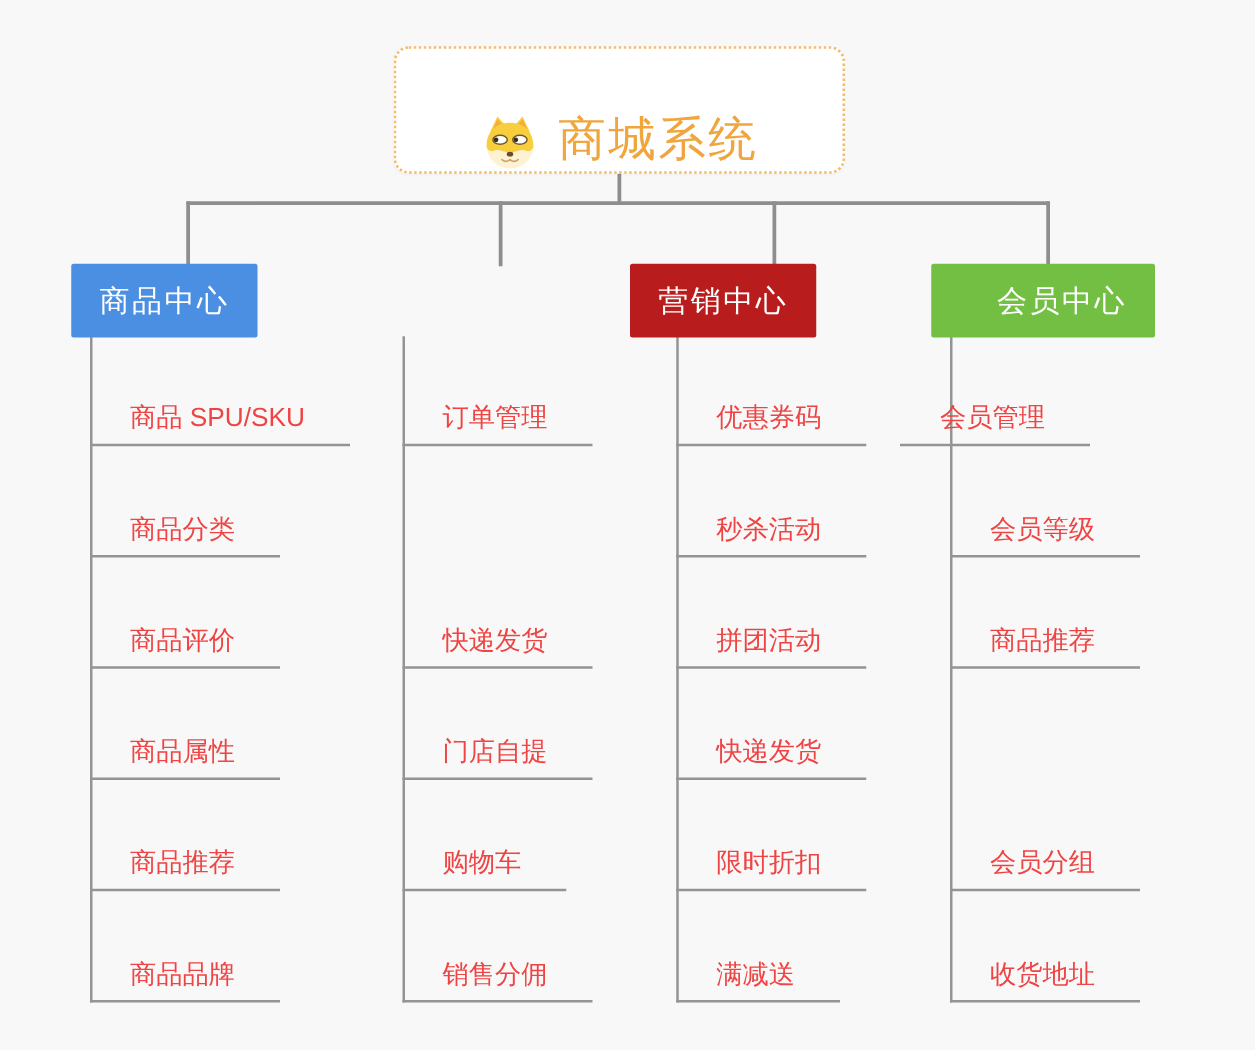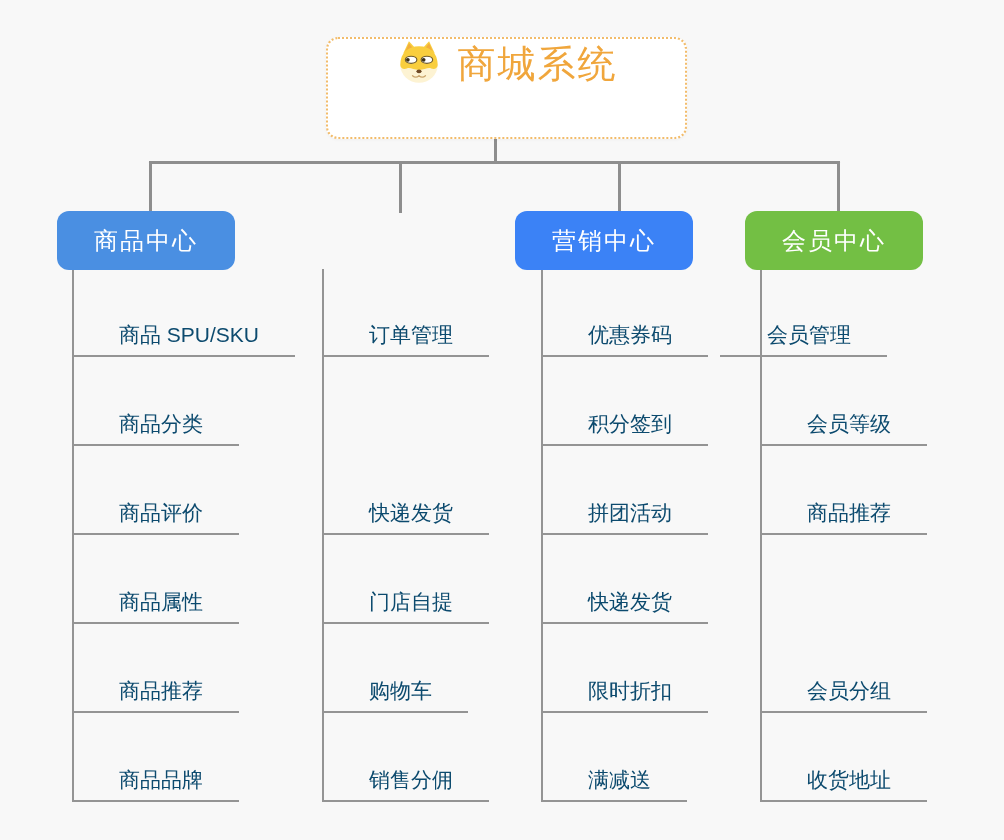--- a/index.html
+++ b/index.html
@@ -6,34 +6,34 @@
   body{font-family:"Liberation Sans","DejaVu Sans",sans-serif;}
   .canvas{position:relative;width:1004px;height:840px;background:#F8F8F8;overflow:hidden;}
 
   
   .line{position:absolute;background:#8E8E8E;}
   .line.h{height:3px;border-radius:2px;}
   .line.v{width:3px;}
   .line.trunk{width:2px;background:#949494;}
 
   
-  .root{position:absolute;left:326px;top:37px;width:361px;height:102px;
+  .root{position:absolute;left:315px;top:37px;width:361px;height:102px;
         background:#FFFFFF;border:2px dotted #F2BC6B;border-radius:12px;
-        box-sizing:border-box;display:flex;align-items:flex-start;justify-content:center;
+        box-sizing:border-box;display:flex;align-items:flex-end;justify-content:center;
         gap:16px;box-shadow:0 1px 3px rgba(0,0,0,0.04);}
   .root-title{font-size:38px;letter-spacing:2px;font-weight:400;}
 
   
-  .branch{position:absolute;top:211px;width:178px;height:59px;border-radius:12px;
+  .branch{position:absolute;top:211px;width:149px;height:59px;border-radius:2px;
           display:flex;align-items:center;justify-content:center;
           color:#FFFFFF;font-size:24px;letter-spacing:2px;}
 
   
-  .leaf{position:absolute;white-space:nowrap;font-size:21px;color:#0c4a6e;
-        line-height:25px;padding:0 36px 8px 47px;
+  .leaf{position:absolute;white-space:nowrap;font-size:21px;color:#ef4444;
+        line-height:25px;padding:0 36px 8px 32px;
         border-bottom:2px solid #949494;}
 </style>
 </head>
 <body>
 
 <div class="canvas" style="background-color: rgb(248, 248, 248);">
 
   <div class="line v" style="left: 494px; top: 139px; height: 24px; background-color: rgb(142, 142, 142);"></div>
   <div class="line h" style="left: 149px; top: 161px; width: 691px; background-color: rgb(142, 142, 142);"></div>
   <div class="line v" style="left: 149px; top: 161px; height: 52px; background-color: rgb(142, 142, 142);"></div>
@@ -57,38 +57,38 @@
       <circle cx="16.5" cy="29" r="2.6" fill="#3A2E14"></circle>
       <ellipse cx="43" cy="29" rx="8" ry="5" fill="#FFFFFF" stroke="#6E5B2E" stroke-width="1.6"></ellipse>
       <circle cx="38.5" cy="29" r="2.6" fill="#3A2E14"></circle>
       <ellipse cx="32" cy="45" rx="3.6" ry="2.6" fill="#6F4A26"></ellipse>
       <path d="M23 51 Q27.5 55 32 51 Q36.5 55 41 51" fill="none" stroke="#C9A36B" stroke-width="1.8" stroke-linecap="round"></path>
     </svg>
     <span class="root-title" style="color: rgb(240, 166, 60);">商城系统</span>
   </div>
 
   <div class="branch" style="left: 57px; background-color: rgb(74, 143, 226);">商品中心</div>
-  <div class="branch" style="left: 515px; background-color: #3b82f6;">营销中心</div>
-  <div class="branch" style="left: 745px; background-color: rgb(115, 191, 68);">会员中心</div>
+  <div class="branch" style="left: 504px; background-color: #b91c1c;">营销中心</div>
+  <div class="branch" style="left: 745px; background-color: rgb(115, 191, 68); padding-left: 30px;">会员中心</div>
 
   <div class="leaf" style="left:72px;top:322px">商品 SPU/SKU</div>
   <div class="leaf" style="left:72px;top:411px">商品分类</div>
   <div class="leaf" style="left:72px;top:500px">商品评价</div>
   <div class="leaf" style="left:72px;top:589px">商品属性</div>
   <div class="leaf" style="left:72px;top:678px">商品推荐</div>
   <div class="leaf" style="left:72px;top:767px">商品品牌</div>
 
   <div class="leaf" style="left:322px;top:322px">订单管理</div>
   <div class="leaf" style="left:322px;top:500px">快递发货</div>
   <div class="leaf" style="left:322px;top:589px">门店自提</div>
   <div class="leaf" style="left:322px;top:767px">销售分佣</div>
   <div class="leaf" style="left:322px;top:678px">购物车</div>
 
   <div class="leaf" style="left:541px;top:322px">优惠券码</div>
-  <div class="leaf" style="left:541px;top:411px">积分签到</div>
+  <div class="leaf" style="left:541px;top:411px">秒杀活动</div>
   <div class="leaf" style="left:541px;top:500px">拼团活动</div>
   <div class="leaf" style="left:541px;top:589px">快递发货</div>
   <div class="leaf" style="left:541px;top:678px">限时折扣</div>
   <div class="leaf" style="left:541px;top:767px">满减送</div>
 
   <div class="leaf" style="left:720px;top:322px">会员管理</div>
   <div class="leaf" style="left:760px;top:411px">会员等级</div>
   <div class="leaf" style="left:760px;top:500px">商品推荐</div>
   <div class="leaf" style="left:760px;top:678px">会员分组</div>
   <div class="leaf" style="left:760px;top:767px">收货地址</div>

